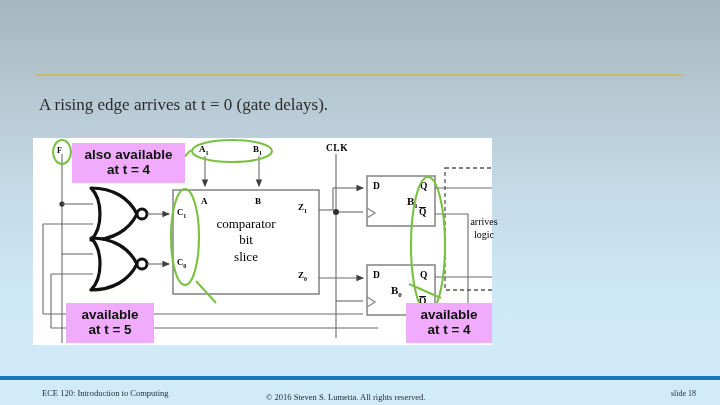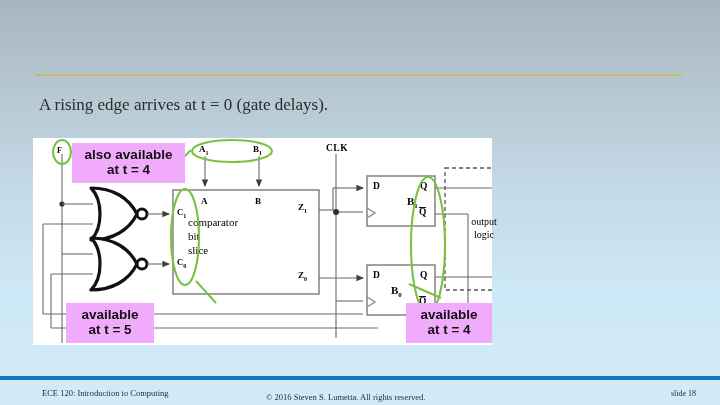--- a/index.html
+++ b/index.html
@@ -164,38 +164,38 @@
 
       <div style="position:absolute;left:144px;top:69px;font-size:8.5px;font-weight:700;"><span>C</span><sub style="font-size:6px">1</sub></div>
       <div style="position:absolute;left:144px;top:119px;font-size:8.5px;font-weight:700;"><span>C</span><sub style="font-size:6px">0</sub></div>
 
       <div style="position:absolute;left:168px;top:58px;font-size:9px;font-weight:700;">A</div>
       <div style="position:absolute;left:222px;top:58px;font-size:9px;font-weight:700;">B</div>
 
       <div style="position:absolute;left:265px;top:64px;font-size:9px;font-weight:700;"><span>Z</span><sub style="font-size:6px">1</sub></div>
       <div style="position:absolute;left:265px;top:132px;font-size:9px;font-weight:700;"><span>Z</span><sub style="font-size:6px">0</sub></div>
 
-      <div style="position:absolute;left:155px;top:78px;width:116px;font-size:11px;line-height:1.25;">
+      <div style="position:absolute;left:155px;top:78px;width:116px;text-align:center;font-size:13px;line-height:1.25;">
         <div>comparator</div>
         <div>bit</div>
         <div>slice</div>
       </div>
 
       <div style="position:absolute;left:340px;top:43px;font-size:9.5px;font-weight:700;">D</div>
       <div style="position:absolute;left:387px;top:43px;font-size:9.5px;font-weight:700;">Q</div>
       <div style="position:absolute;left:386px;top:69px;font-size:9.5px;font-weight:700;border-top:1.2px solid #111;line-height:1.05;">Q</div>
       <div style="position:absolute;left:358px;top:57px;font-size:11px;font-weight:700;margin-left:16px;"><span>B</span><sub style="font-size:7px">1</sub></div>
 
       <div style="position:absolute;left:340px;top:132px;font-size:9.5px;font-weight:700;">D</div>
       <div style="position:absolute;left:387px;top:132px;font-size:9.5px;font-weight:700;">Q</div>
       <div style="position:absolute;left:386px;top:158px;font-size:9.5px;font-weight:700;border-top:1.2px solid #111;line-height:1.05;">Q</div>
       <div style="position:absolute;left:358px;top:146px;font-size:11px;font-weight:700;text-align:center;"><span>B</span><sub style="font-size:7px">0</sub></div>
 
       <div style="position:absolute;left:418px;top:78px;width:66px;text-align:center;font-size:10px;line-height:1.25;">
-        <div>output</div>
+        <div>arrives</div>
         <div>logic</div>
       </div>
 
       <svg style="position:absolute;left:0;top:0;width:459px;height:207px;pointer-events:none;" viewBox="0 0 459 207">
         <g fill="none" stroke="#7ac143" stroke-width="2.1">
           <ellipse cx="29" cy="14" rx="9" ry="12"></ellipse>
           <ellipse cx="199" cy="13" rx="40" ry="11"></ellipse>
           <ellipse cx="152" cy="99" rx="14" ry="48"></ellipse>
           <ellipse cx="395" cy="107" rx="17" ry="68"></ellipse>
           <path d="M163,143 L183,165" stroke-width="2"></path>

